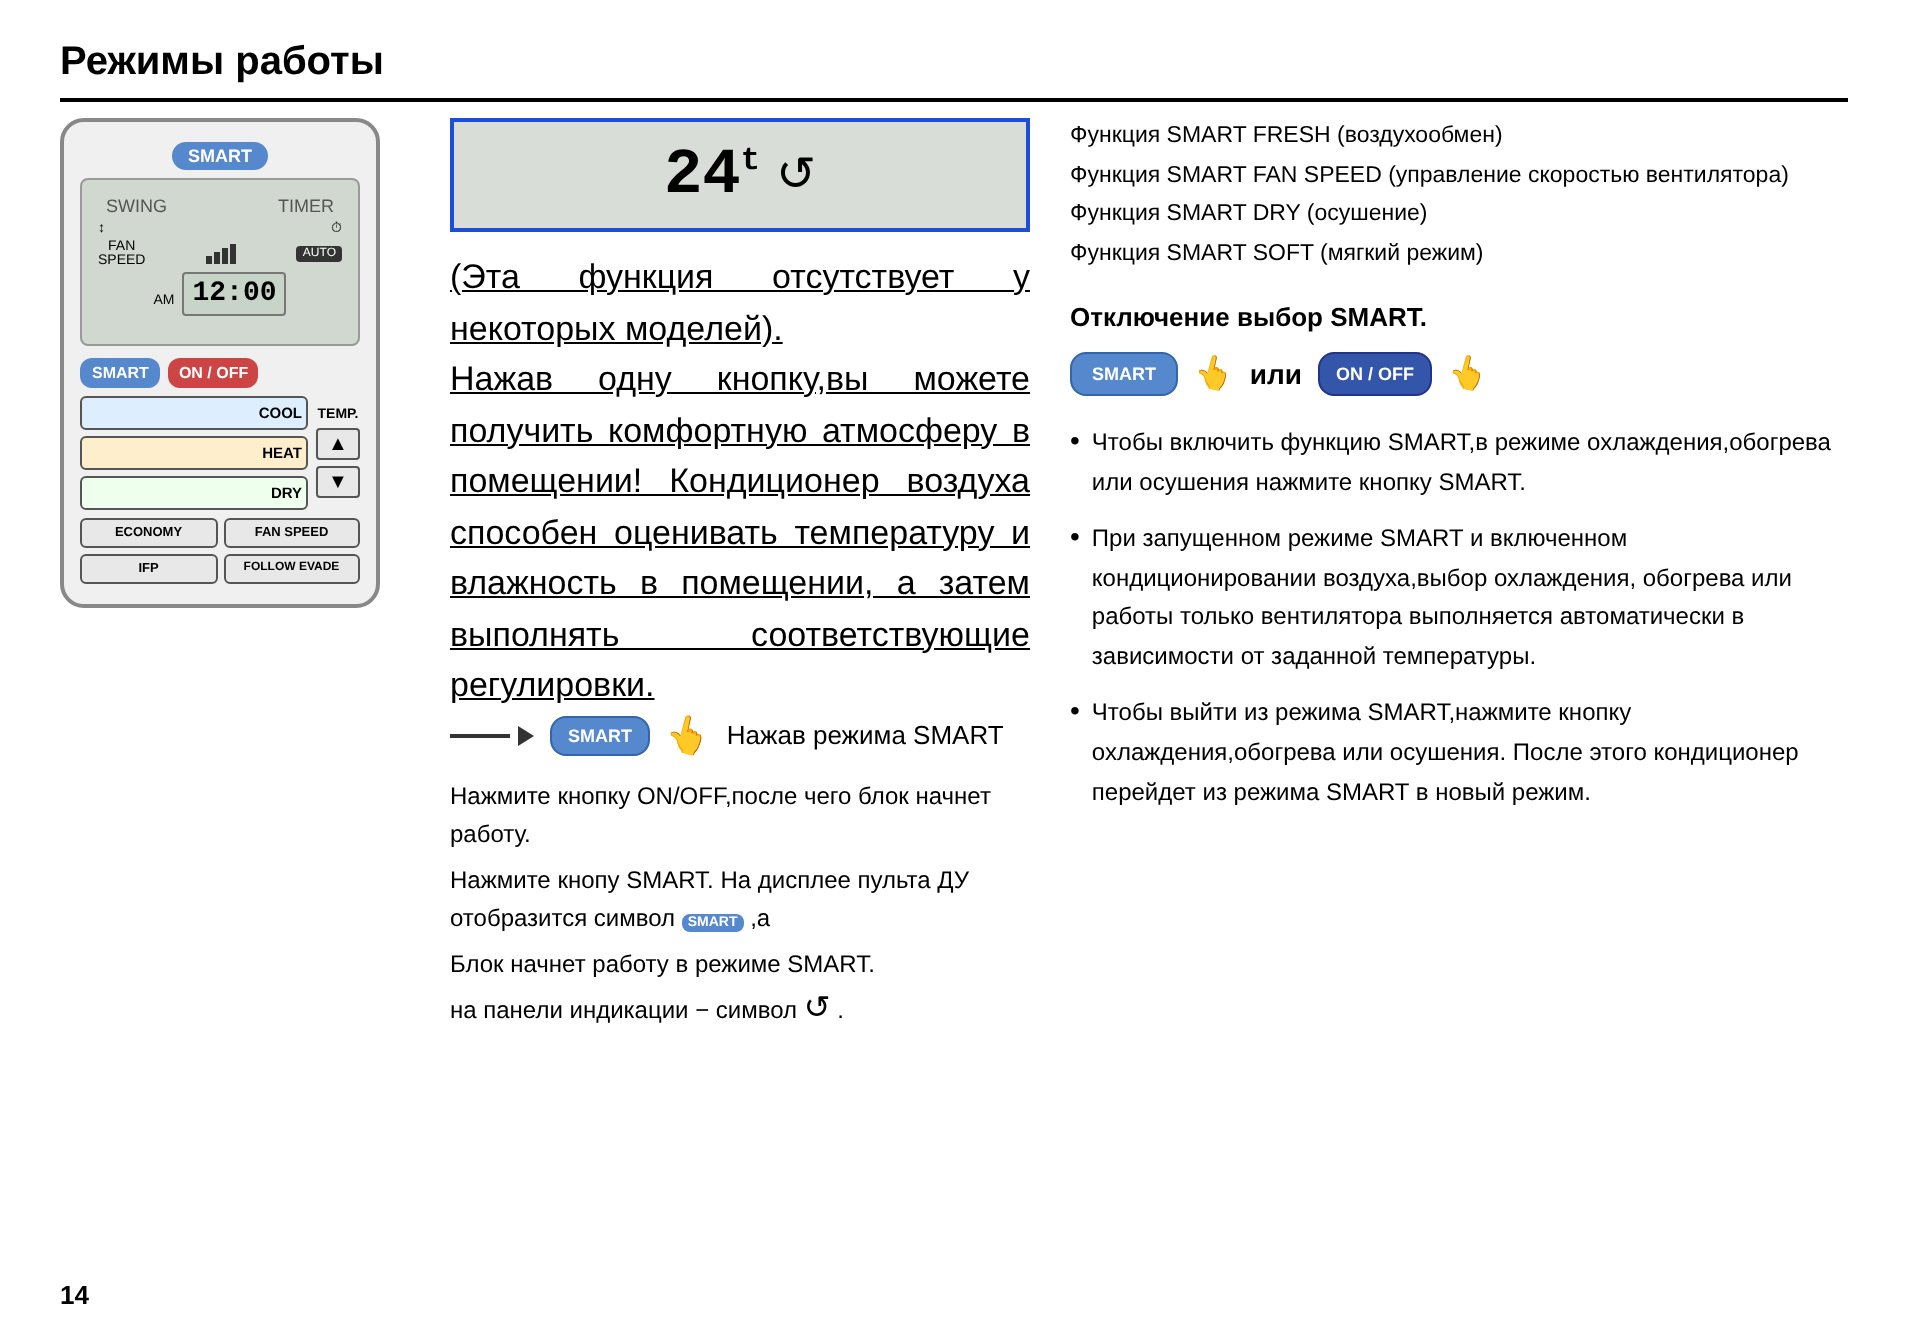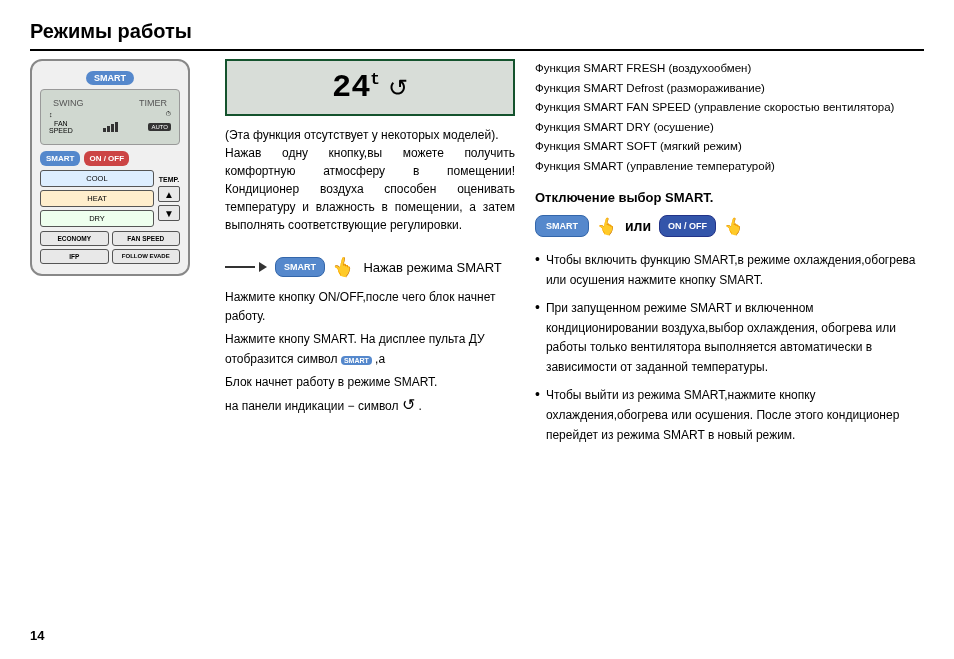--- a/index.html
+++ b/index.html
@@ -120,23 +120,23 @@
       font-size: 8px;
       font-weight: bold;
       padding: 3px 5px;
       border: none;
       cursor: pointer;
     }
     .mode-btn {
       border: 1px solid #555;
       background: #e8e8e8;
       font-size: 7.5px;
-      font-weight: normal;
+      font-weight: bold;
       padding: 3px 2px;
-      text-align: center;
+      text-align: right;
       border-radius: 3px;
       cursor: pointer;
     }
     .mode-btn.cool { background: #ddeeff; }
     .mode-btn.heat { background: #ffeecc; }
     .mode-btn.dry { background: #eeffee; }
     .temp-arrow-btn {
       border: 1px solid #555;
       background: #e8e8e8;
       width: 22px;
@@ -162,42 +162,43 @@
       text-align: center;
       border-radius: 3px;
       cursor: pointer;
     }
     
     .middle-col {
       width: 290px;
       flex-shrink: 0;
     }
     .display-panel {
-      border: 2px solid #14532d;
+      border: 2px solid #1d4ed8;
       background: #d8ddd8;
       padding: 8px 16px;
       margin-bottom: 10px;
       display: flex;
       align-items: center;
       justify-content: center;
       gap: 8px;
     }
     .display-temp {
       font-size: 32px;
       font-weight: bold;
       font-family: 'Courier New', monospace;
     }
     .display-symbol {
       font-size: 24px;
     }
     .instruction-text {
-      font-size: 12px;
+      font-size: 17px;
       line-height: 1.5;
       text-align: justify;
-      margin-bottom: 22px;
+      margin-bottom: 1px;
+      text-decoration: underline;
     }
     .smart-inline-btn {
       background: #5588cc;
       color: #fff;
       border-radius: 8px;
       font-size: 9px;
       font-weight: bold;
       padding: 4px 8px;
       border: 1px solid #3366aa;
       white-space: nowrap;
@@ -274,21 +275,21 @@
       margin-bottom: 8px;
       align-items: flex-start;
     }
     .bullet-dot {
       font-size: 14px;
       line-height: 1.2;
       flex-shrink: 0;
     }
     .page-number {
       position: absolute;
-      bottom: 16px;
+      bottom: 4px;
       left: 30px;
       font-size: 13px;
       font-weight: bold;
     }
     .cursor-hand {
       font-size: 18px;
       display: inline-block;
       transform: rotate(15deg);
     }
     .arrow-line-h {
@@ -331,20 +332,24 @@
         <div style="display:flex; justify-content:space-between; align-items:center; font-size:7px; margin-bottom:2px;">
           <span>FAN<br>SPEED</span>
           <div class="remote-fan-bars">
             <div class="remote-fan-bar" style="height:4px;"></div>
             <div class="remote-fan-bar" style="height:6px;"></div>
             <div class="remote-fan-bar" style="height:8px;"></div>
             <div class="remote-fan-bar" style="height:10px;"></div>
           </div>
           <span class="remote-auto-badge">AUTO</span>
         </div>
+        <div style="font-size:7px; display:flex; align-items:center; gap:4px; justify-content:center;">
+          <span>AM</span>
+          <span class="remote-time-display">12:00</span>
+        </div>
       </div>
 
       <div class="remote-bottom-row">
         <button class="btn-smart-blue">SMART</button>
         <button class="btn-onoff-red">ON / OFF</button>
       </div>
 
       <div style="display:flex; gap:4px; margin-bottom:4px;">
         <div style="flex:1;">
           <div class="mode-btn cool">COOL</div>
@@ -401,33 +406,27 @@
     </div>
   </div>
 
   <div class="right-col">
 
     <div class="feature-list">
       <div>
           <span>Функция SMART FRESH  (воздухообмен)</span>
         </div>
       <div>
-          <span>Функция SMART Defrost (размораживание)</span>
-        </div>
-      <div>
           <span>Функция SMART FAN SPEED (управление скоростью вентилятора)</span>
         </div>
       <div>
           <span>Функция SMART DRY (осушение)</span>
         </div>
       <div>
           <span>Функция SMART SOFT (мягкий режим)</span>
-        </div>
-      <div>
-          <span>Функция SMART (управление температурой)</span>
         </div>
     </div>
 
     <div class="section-title-2">Отключение выбор SMART.</div>
 
     <div class="smart-off-row">
       <button class="btn-smart-off">SMART</button>
       <span class="cursor-hand" style="font-size:16px;">👆</span>
       <span class="ili-text">или</span>
       <button class="btn-onoff-blue">ON / OFF</button>

